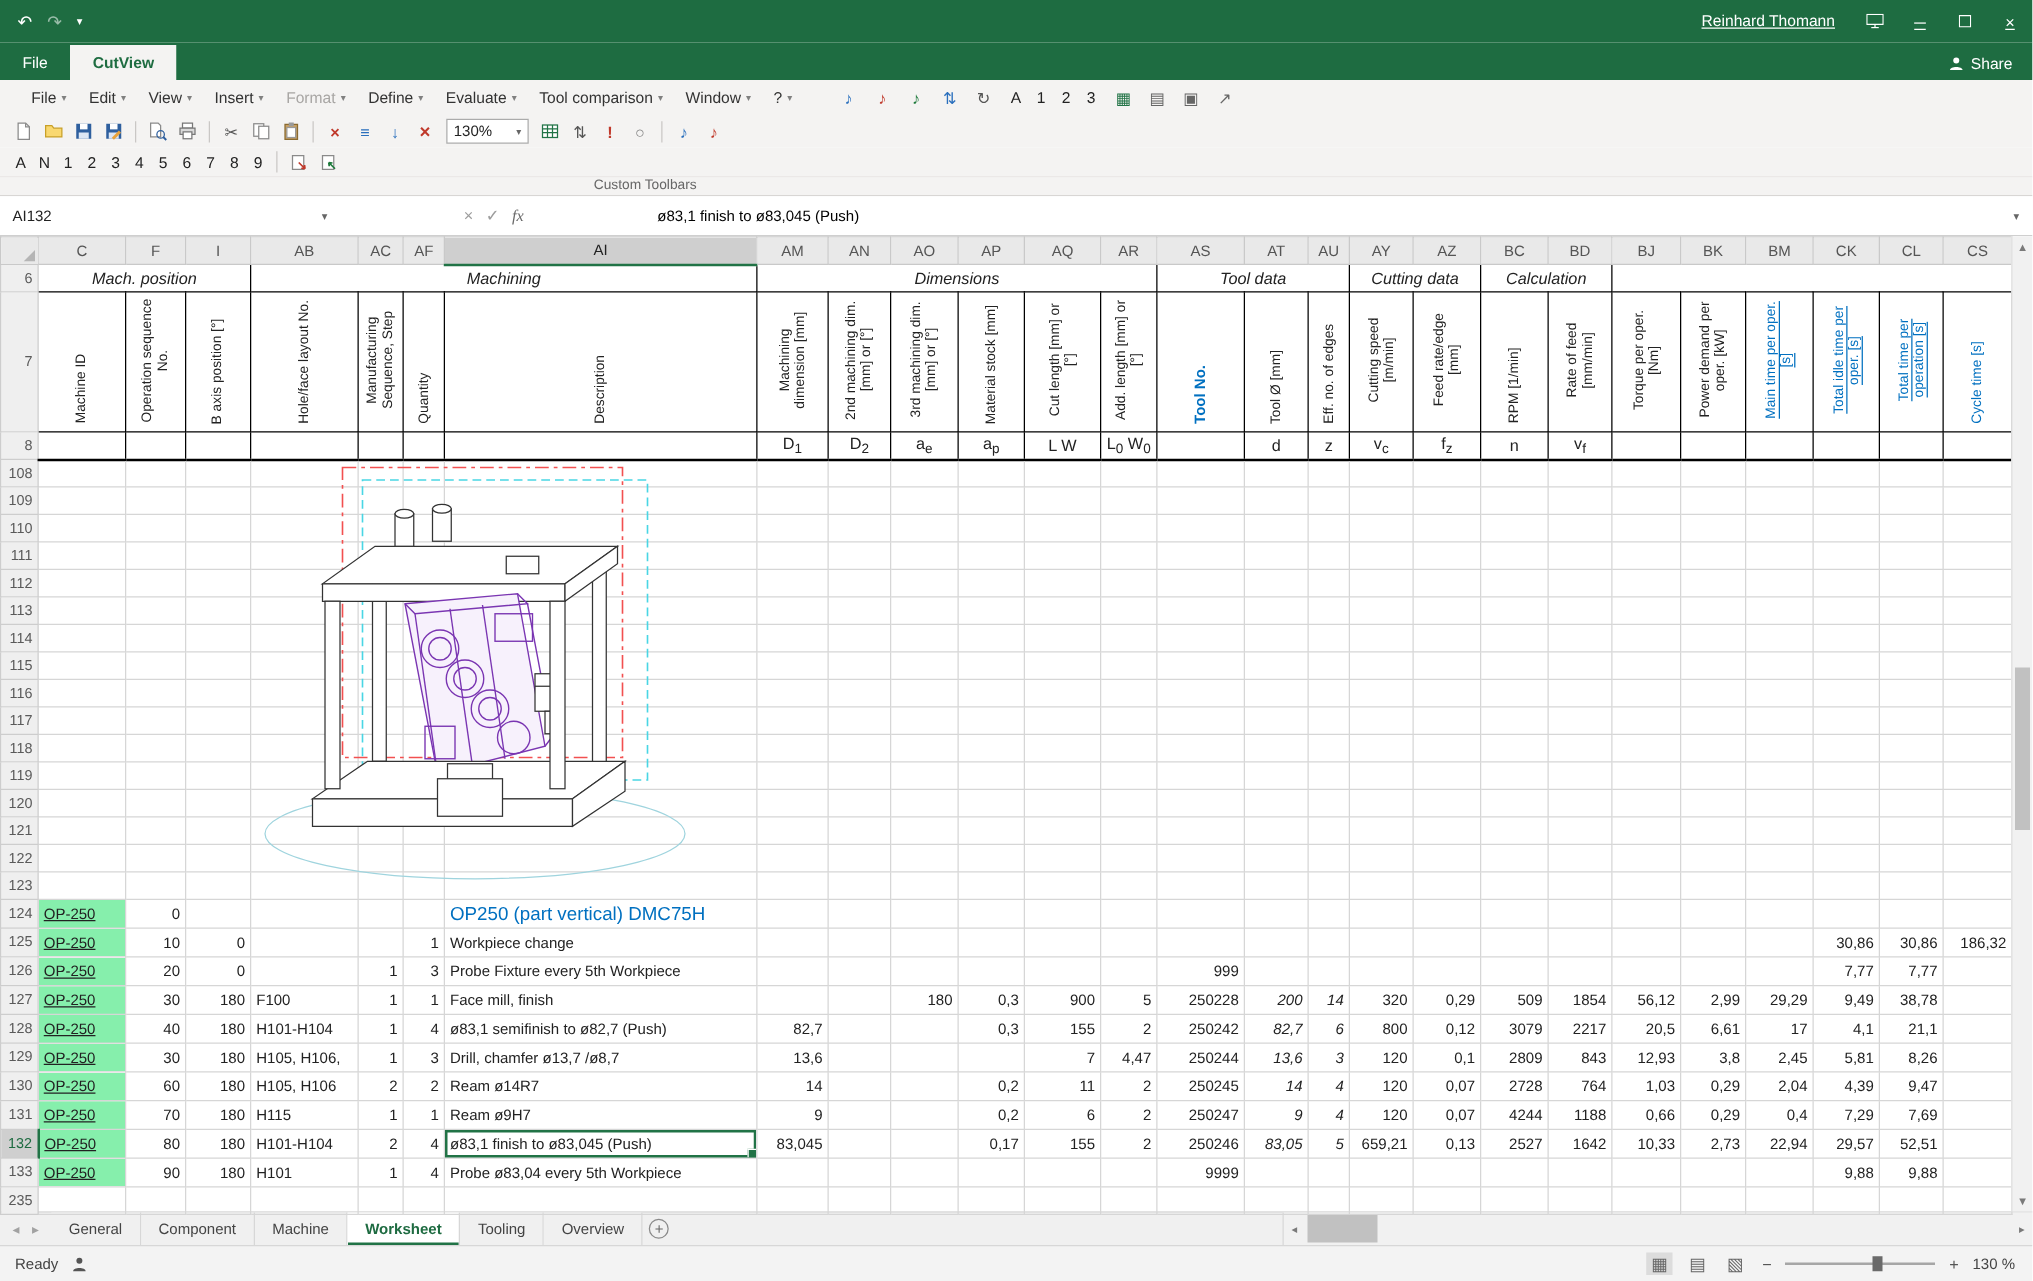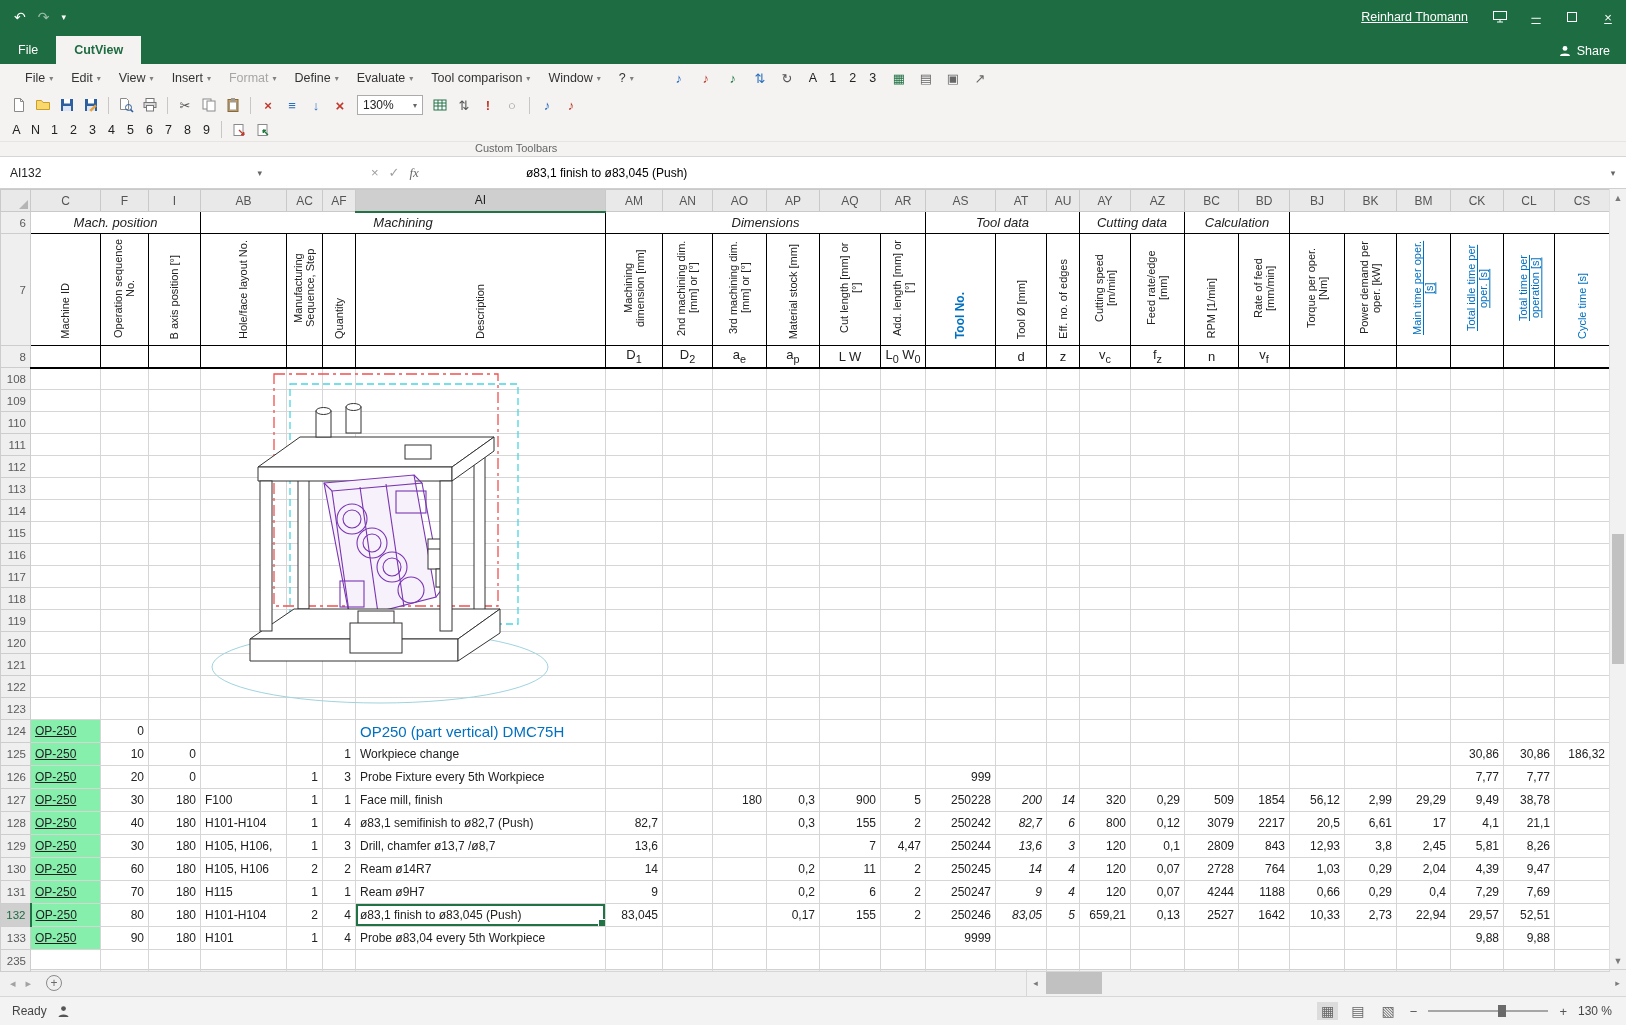--- a/index.html
+++ b/index.html
@@ -1331,20 +1331,28 @@
       </div>
     <div class="varrow">▼</div>
   </div>
 </div>
 
 <div class="tabbar">
   <div class="tabnav">
     <span>◂</span>
     <span>▸</span>
   </div>
+  <div id="sheet-tabs" style="display:flex;align-items:stretch;">
+      <span class="sheettab">General</span>
+      <span class="sheettab">Component</span>
+      <span class="sheettab">Machine</span>
+      <span class="sheettab active">Worksheet</span>
+      <span class="sheettab">Tooling</span>
+      <span class="sheettab">Overview</span>
+    </div>
   <div class="newsheet">
       <span class="plus-circle">+</span>
     </div>
   <div class="tab-spacer"></div>
   <div class="hscroll">
     <div class="harrow">◂</div>
     <div class="htrack">
         <div class="hthumb"></div>
       </div>
     <div class="harrow">▸</div>

